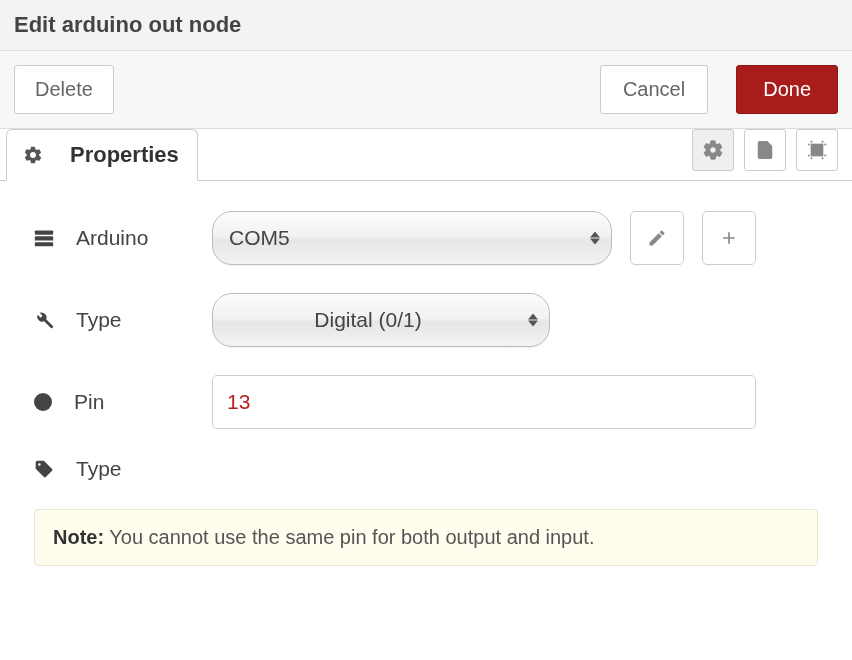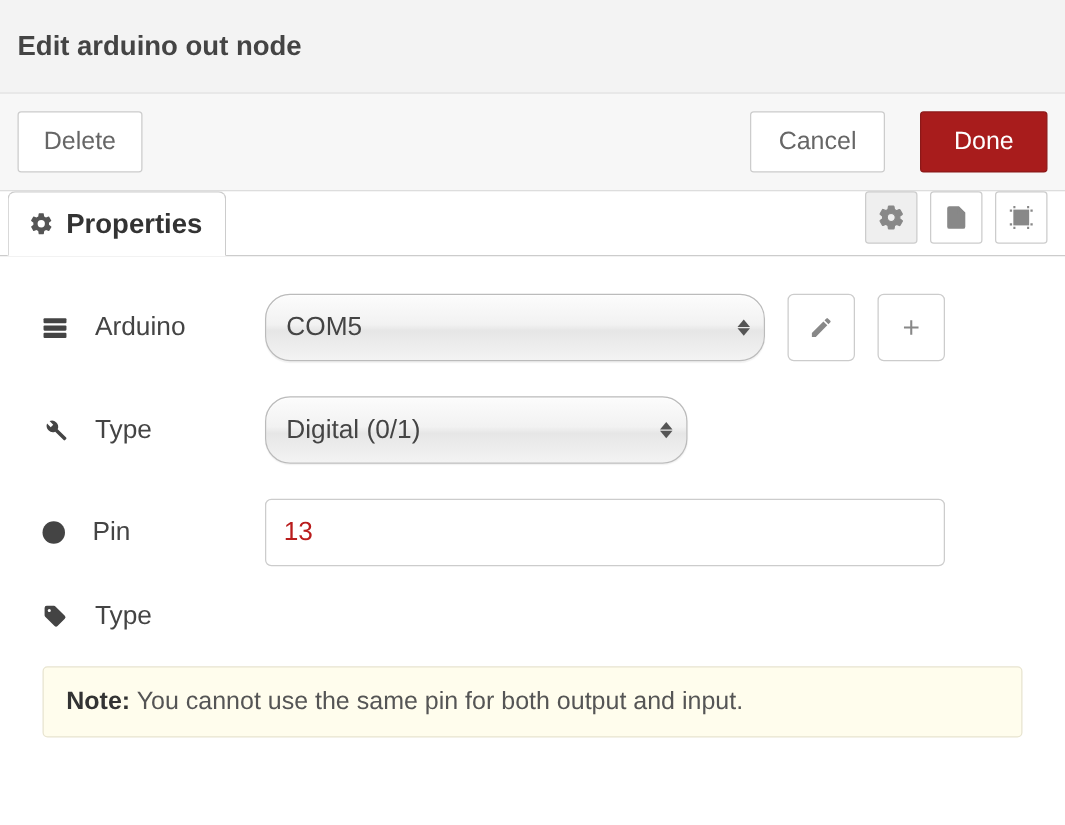--- a/index.html
+++ b/index.html
@@ -8,21 +8,21 @@
       font-size: 18px;
       color: #555;
       background: #fff;
       width: 852px;
       height: 660px;
       overflow: hidden;
     }
     .header-bar {
       background: #f3f3f3;
       border-bottom: 1px solid #ddd;
-      padding: 24px 14px;
+      padding: 12px 14px;
     }
     .header-title {
       font-size: 22px;
       font-weight: 700;
       color: #444;
     }
     .action-bar {
       background: #f7f7f7;
       border-bottom: 1px solid #ddd;
       padding: 14px 14px;
@@ -53,21 +53,21 @@
       display: flex;
       justify-content: space-between;
       align-items: center;
       padding: 0 14px 0 6px;
       border-bottom: 1px solid #ccc;
       margin-top: -1px;
     }
     .tab {
       display: flex;
       align-items: center;
-      gap: 10px;
+      gap: 27px;
       padding: 12px 18px 12px 16px;
       border: 1px solid #ccc;
       border-bottom: 1px solid #fff;
       border-radius: 6px 6px 0 0;
       background: #fff;
       font-size: 22px;
       font-weight: 700;
       color: #333;
       position: relative;
       top: 1px;
@@ -121,21 +121,21 @@
       background: linear-gradient(to bottom, #fcfcfc 0%, #f2f2f2 45%, #e6e6e6 55%, #f3f3f3 100%);
       padding: 0 42px 0 16px;
       font-size: 21px;
       color: #444;
       display: flex;
       align-items: center;
       cursor: pointer;
       box-shadow: inset 0 1px 0 rgba(255,255,255,0.6), 0 1px 1px rgba(0,0,0,0.06);
     }
     .sel-arduino { width: 400px; }
-    .sel-type { width: 338px; }
+    .sel-type { width: 338px; justify-content: center; }
     .select-arrows {
       position: absolute;
       right: 12px;
       top: 50%;
       transform: translateY(-50%);
       display: flex;
       flex-direction: column;
       gap: 1px;
       pointer-events: none;
     }

